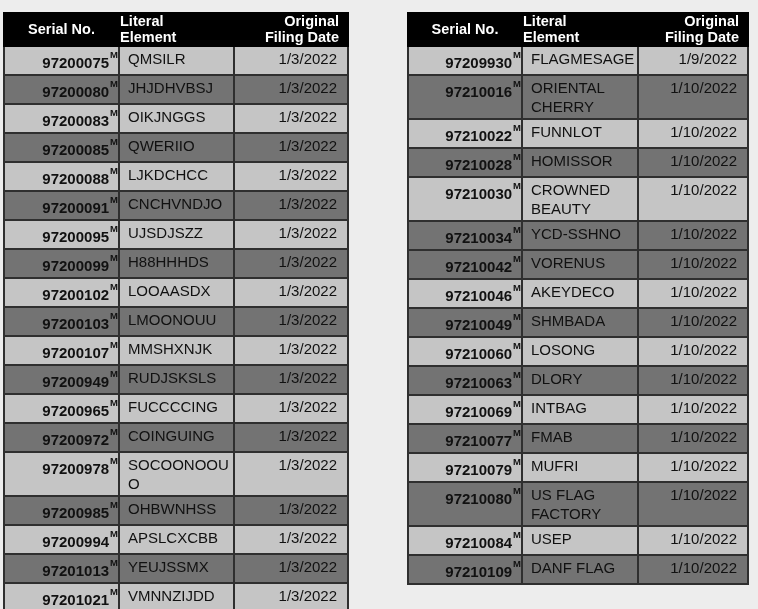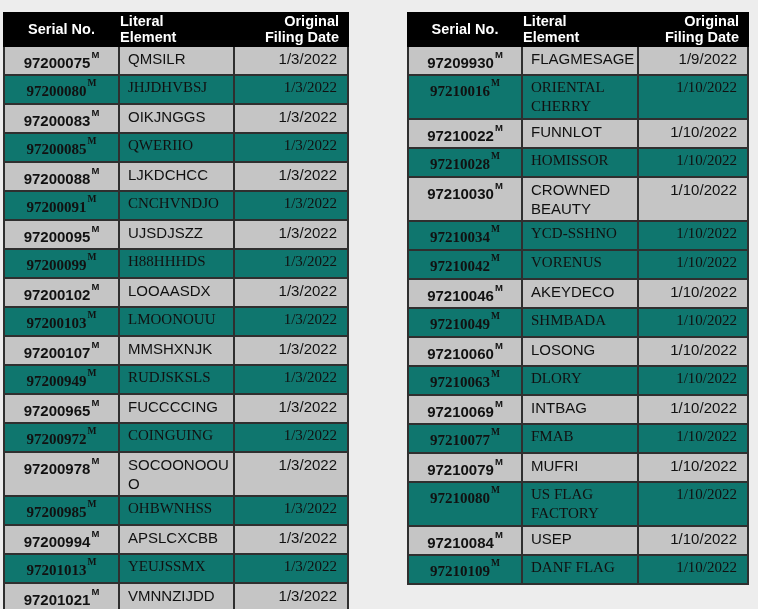--- a/index.html
+++ b/index.html
@@ -56,23 +56,23 @@
     font-size: 15px;
     line-height: 19px;
     color: #111;
     padding: 2px 0;
     vertical-align: top;
   }
   .left  tbody td { height: 20.5px; }
   .right tbody td { height: 19.5px; }
 
   tr.gray  td { background: #c5c5c5; }
-  tr.white td { background: #0f766e; font-family: Liberation Serif, serif; }
-
-  td.c-serial  { text-align: center; font-weight: bold; }
+  tr.white td { background: #737373; }
+
+  td.c-serial  { text-align: right; font-weight: bold; }
   td.c-literal { text-align: left; padding-left: 8px; white-space: pre-line; }
   td.c-date    { text-align: right; padding-right: 10px; padding-left: 7px; }
 
   sup.m {
     font-size: 9.5px;
     font-weight: bold;
     position: relative;
     top: -4px;
     margin-left: 1px;
   }

